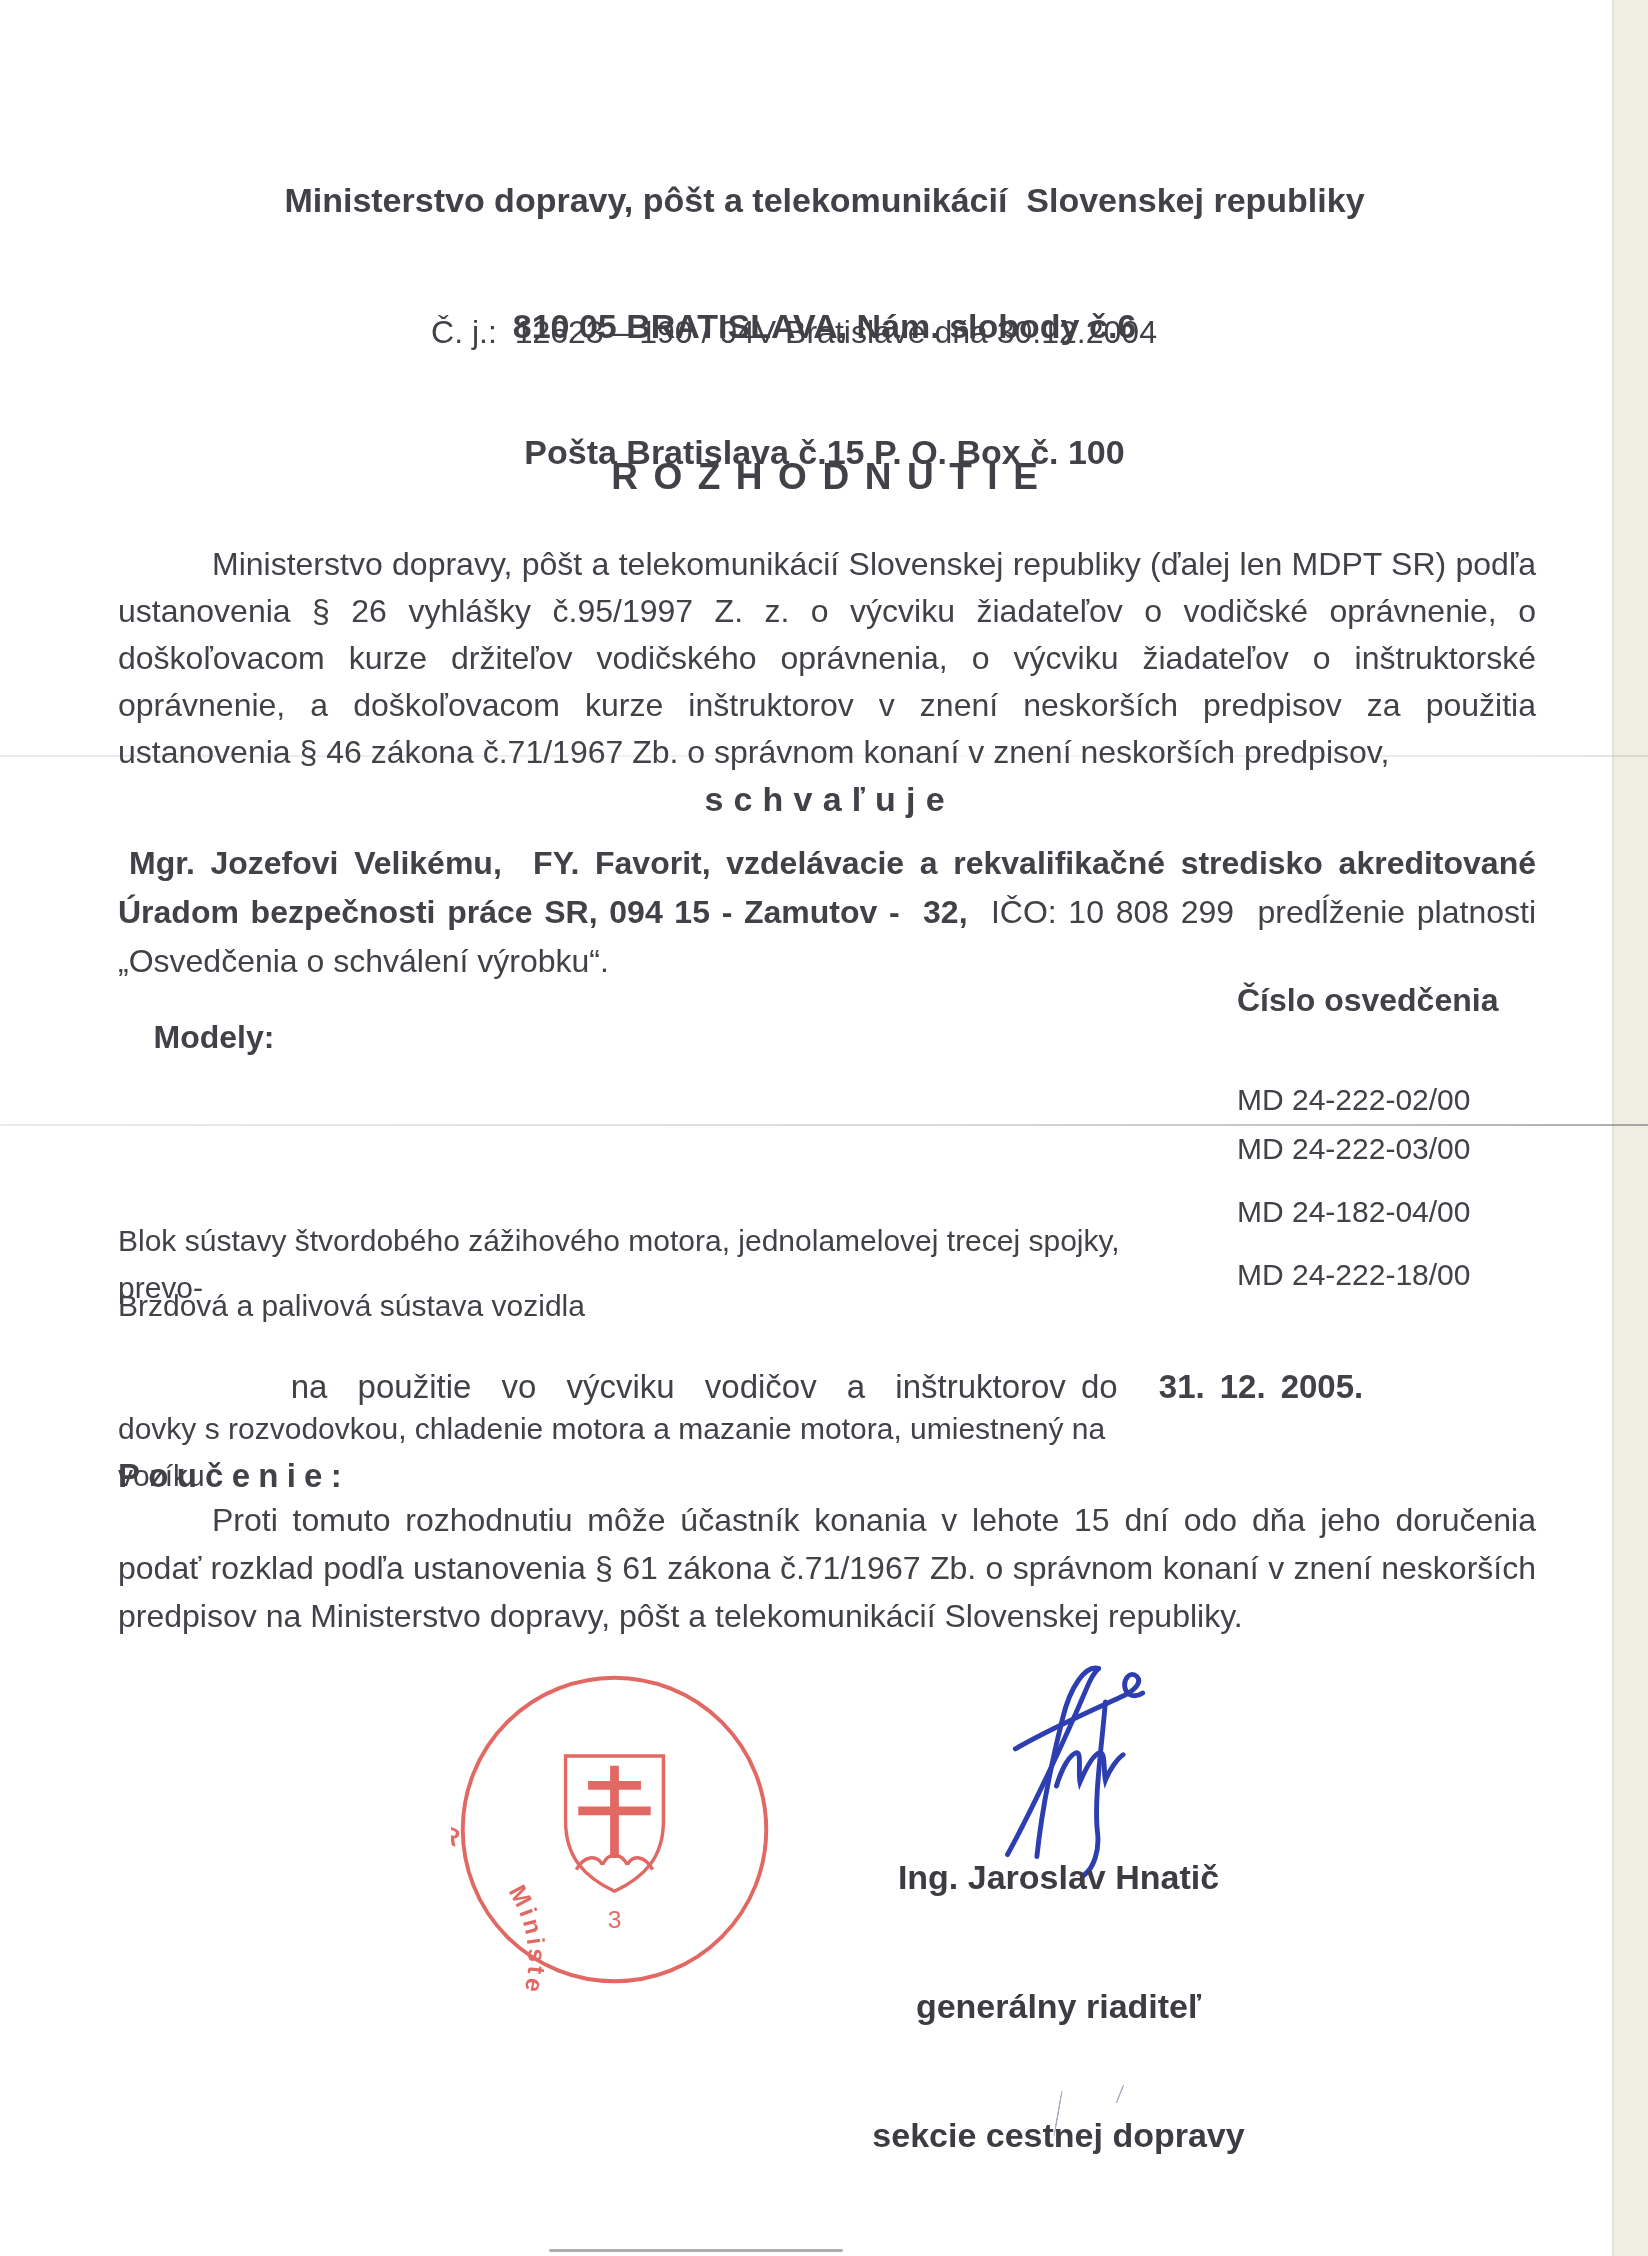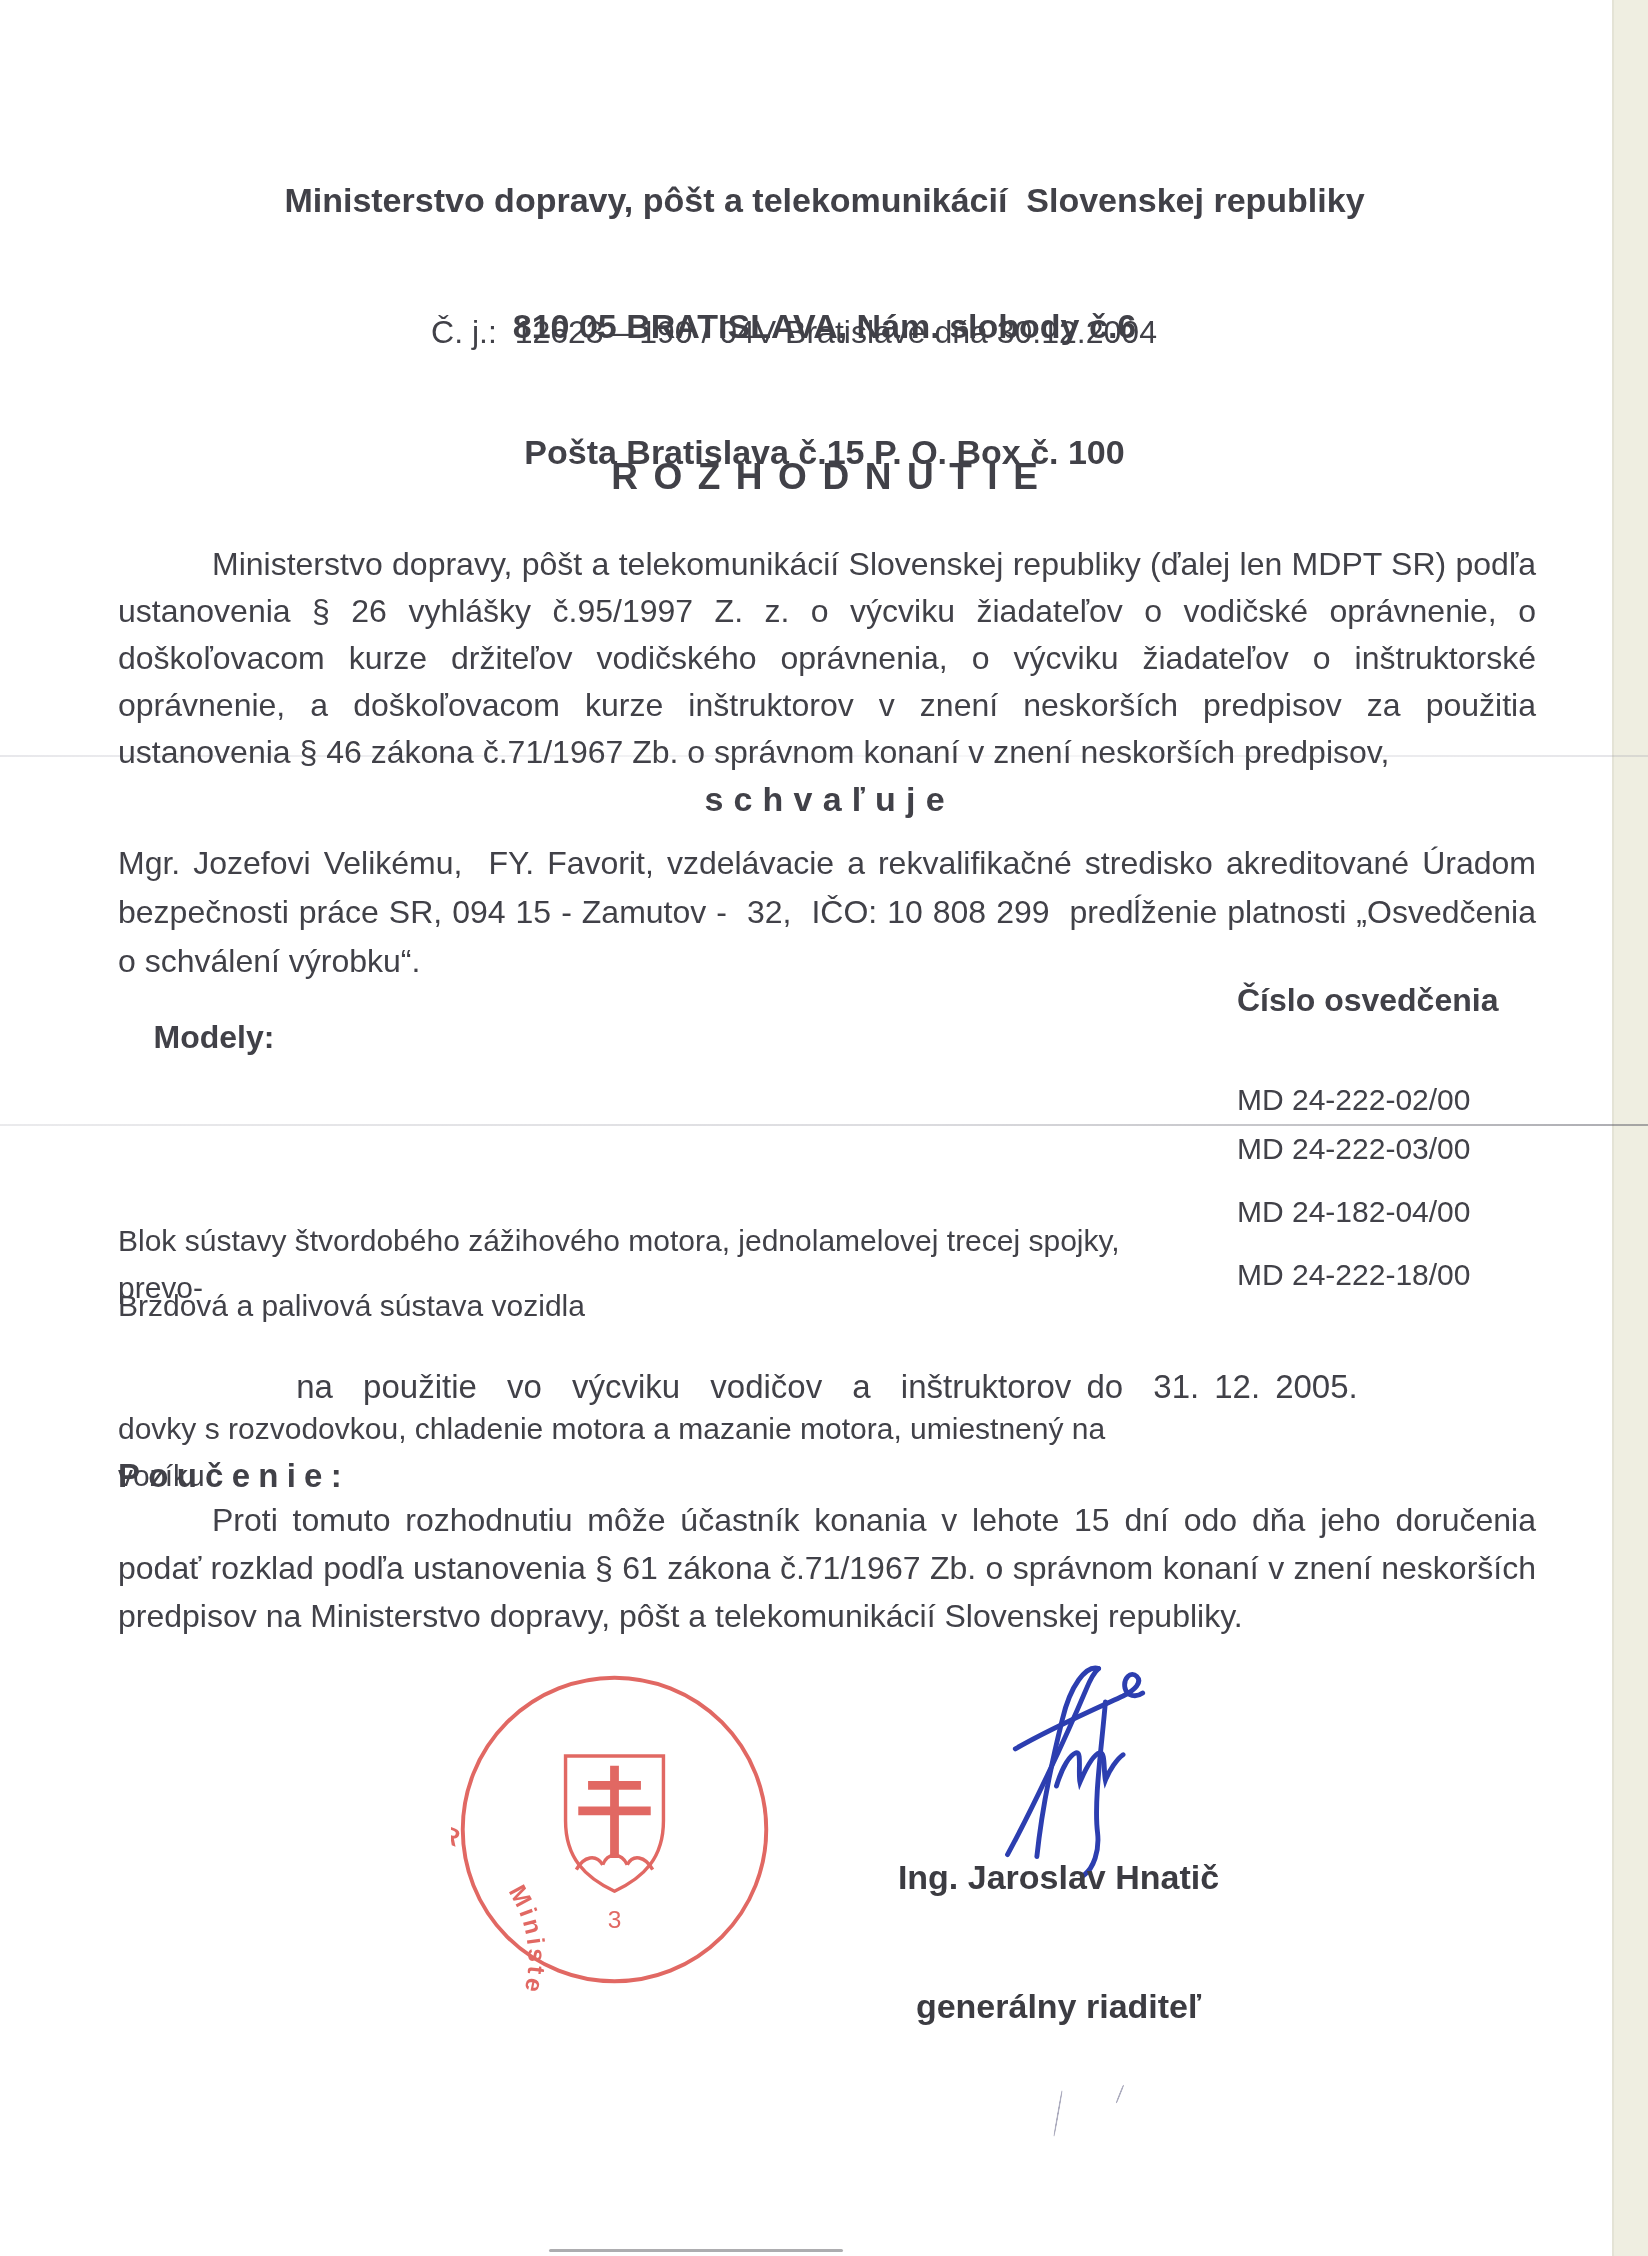--- a/index.html
+++ b/index.html
@@ -19,21 +19,21 @@
   .crease.c1{top:755px;background:linear-gradient(90deg,rgba(150,150,165,.22),rgba(150,150,165,.08) 60%,rgba(150,150,165,.25));}
   .crease.c2{top:1124px;background:linear-gradient(90deg,rgba(140,140,152,.18),rgba(140,140,152,.30) 55%,rgba(90,90,100,.45) 93%,rgba(90,90,100,.5));}
   .bottom-mark{position:absolute;left:549px;top:2249px;width:294px;height:2.9px;background:#6a6a70;opacity:.55;border-radius:2px;}
   .pen-mark{position:absolute;border-left:2.9px solid rgba(70,70,110,.45);border-radius:40%;}
   .pen-mark.m1{left:1057px;top:2090px;height:47px;transform:rotate(10deg);}
   .pen-mark.m2{left:1119px;top:2084px;height:19.6px;transform:rotate(22deg);}
 
   .blk{position:absolute;white-space:pre-wrap;}
   .center{text-align:center;}
   .just{text-align:justify;}
-  .b{font-weight:400;}
+  .b{font-weight:700;margin-left:11px;}
 
   .letterhead{top:95px;left:0;width:1649px;font-size:34px;font-weight:700;line-height:42px;}
   .refline{top:314px;left:137px;right:198px;font-size:32px;display:flex;justify-content:center;}
   .doc-title{top:456px;left:0;width:1649px;font-size:37px;font-weight:700;letter-spacing:.42em;text-indent:.42em;}
   .intro{top:541px;left:118px;width:1418px;font-size:32px;line-height:47px;text-indent:94px;}
   .approves{top:780px;left:0;width:1649px;font-size:34px;font-weight:700;letter-spacing:.3em;text-indent:.3em;}
   .grant{top:839px;left:118px;width:1418px;font-size:32px;line-height:49px;}
   .models-head{top:982px;left:118px;width:1418px;font-size:32px;font-weight:700;}
   .models-head .certcol{position:absolute;left:1119px;top:0;}
   .mrow{left:118px;width:1418px;font-size:30px;line-height:47px;}
@@ -141,16 +141,17 @@
         <path d="M 36 104 C 70 84 120 62 146 50 C 158 44 166 36 160 30 C 154 24 146 32 148 42 C 150 50 159 52 166 47"></path>
         <path d="M 78 142 C 84 122 92 110 98 108 C 104 106 100 128 102 138 C 108 124 116 110 122 108 C 128 106 126 126 128 136 C 132 126 140 114 146 110"></path>
         <path d="M 128 56 C 124 104 116 158 120 190 C 122 208 116 226 106 233"></path>
       </g>
     </svg>
   </div>
 
   <div class="blk signatory">
     <div>Ing. Jaroslav Hnatič</div>
     <div>generálny riaditeľ</div>
+    <div>sekcie cestnej dopravy</div>
   </div>
 
 </div>
 
 
 </body></html>

